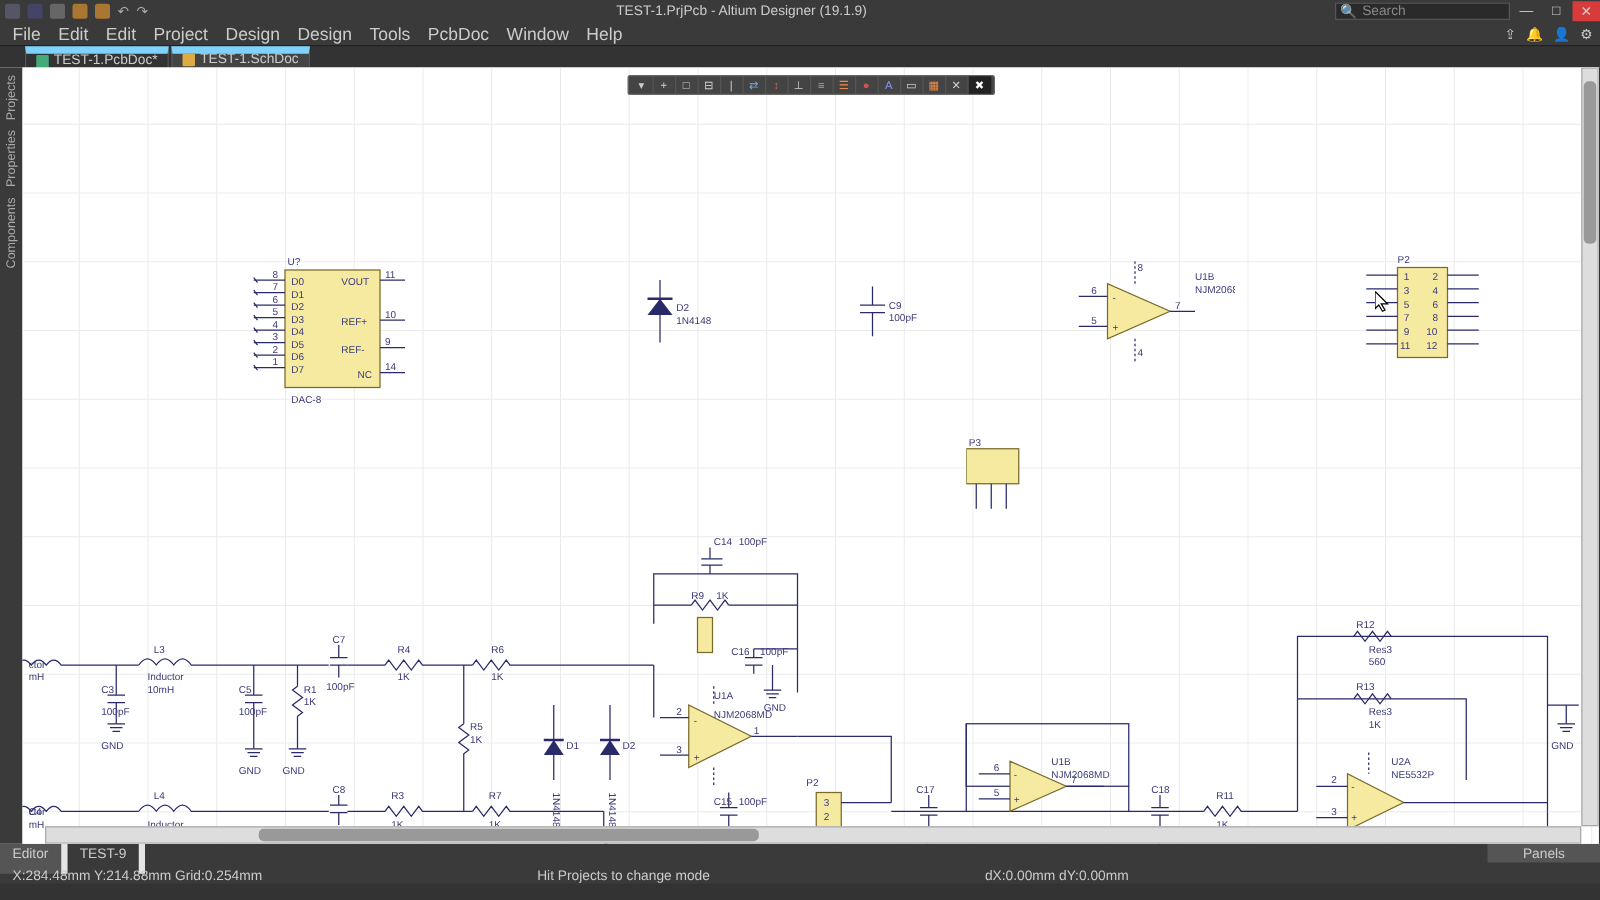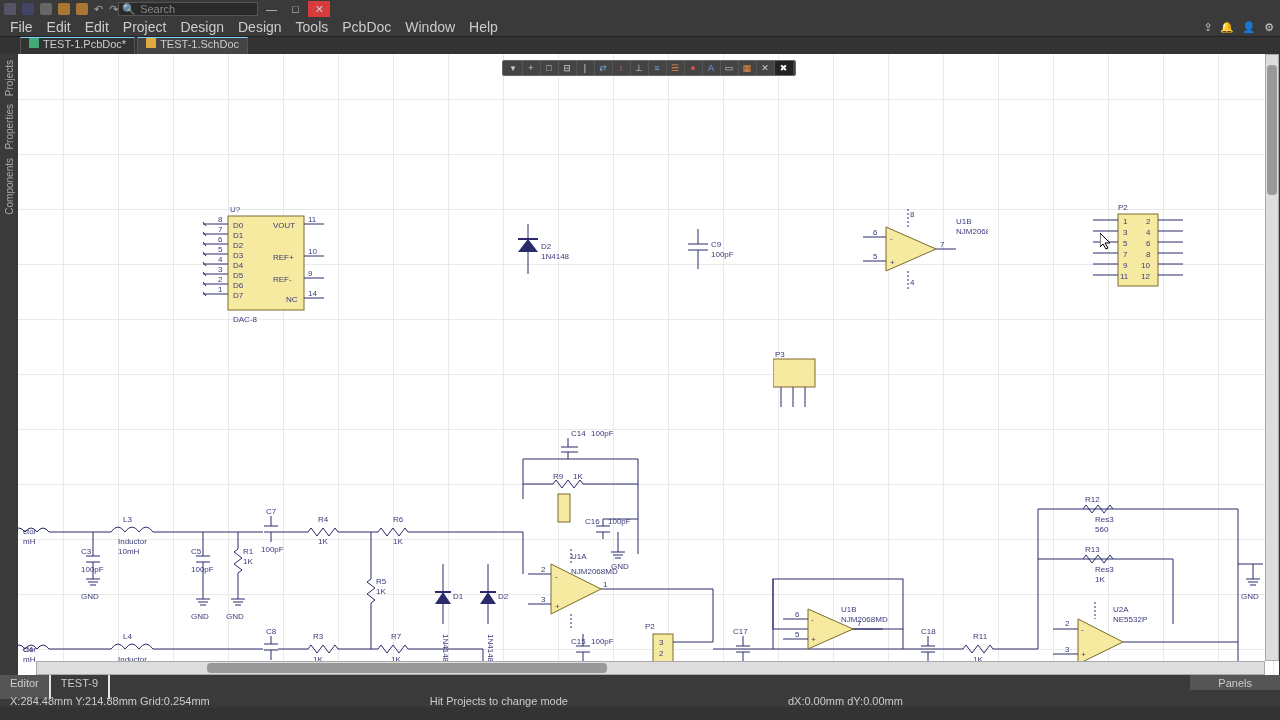--- a/index.html
+++ b/index.html
@@ -9,21 +9,21 @@
 .titlebar .left .mini-icon{width:12px;height:12px;background:#556;border-radius:2px}
 .titlebar .center{flex:1;text-align:center}
 .titlebar .right{display:flex;align-items:center;gap:2px}
 .searchbox{width:140px;height:14px;background:#2a2a2a;border:1px solid #555;color:#aaa;padding:0 3px;display:flex;align-items:center;gap:4px}
 .win-btn{width:22px;height:16px;display:flex;align-items:center;justify-content:center;color:#ccc}
 .win-btn.close{background:#d83b3b}
 .menubar{height:18px;background:#3a3a3a;display:flex;align-items:center;color:#ccc;gap:14px;padding:0 10px;position:relative}
 .menubar .menu{font-size:14px;cursor:default}
 .menubar .right-icons{position:absolute;right:6px;top:0;height:18px;display:flex;align-items:center;gap:8px;color:#ccc}
 .tabbar{height:18px;background:#333;display:flex;align-items:flex-end;border-top:1px solid #222;padding-left:20px}
-.doc-tab{height:17px;padding:0 8px;display:flex;align-items:flex-start;gap:4px;font-size:10px;color:#ccc;border-top:1px solid #7dd3fc;border-left:1px solid #555;border-right:1px solid #555;background:#333;margin-right:2px}
+.doc-tab{height:17px;padding:0 8px;display:flex;align-items:flex-end;gap:4px;font-size:10px;color:#ccc;border-top:6px solid #7dd3fc;border-left:1px solid #555;border-right:1px solid #555;background:#333;margin-right:2px}
 .doc-tab.active{background:#444;border-bottom:1px solid #444}
 .tab-swatch{width:10px;height:10px;border-radius:1px}
 .tab-swatch.green{background:#4a7}
 .tab-swatch.yellow{background:#da4}
 .workarea{position:relative;background:#fff;height:621px;border-right:1px solid #333}
 .sidepanel-tabs{position:absolute;left:0;top:0;width:18px;height:621px;background:#3a3a3a;display:flex;flex-direction:column;align-items:center;color:#aaa;gap:8px;padding-top:6px}
 .sidepanel-tabs .vtab{writing-mode:vertical-rl;transform:rotate(180deg);font-size:10px;cursor:default}
 .canvas{position:absolute;left:18px;top:0;right:0;bottom:0;background:#fff;overflow:hidden}
 .grid{position:absolute;inset:0;background-image:linear-gradient(#eaeaea 1px,transparent 1px),linear-gradient(90deg,#eaeaea 1px,transparent 1px);background-size:55px 55px;background-position:-10px -10px}
 .sbh{position:absolute;left:18px;right:14px;bottom:0;height:14px;background:#ddd;border:1px solid #aaa}
@@ -31,40 +31,41 @@
 .sbv{position:absolute;right:0;top:0;width:14px;bottom:14px;background:#ddd;border:1px solid #aaa}
 .sbv .thumb{position:absolute;left:1px;top:10px;width:10px;height:130px;background:#999;border-radius:4px}
 .place-toolbar{position:absolute;left:50%;transform:translateX(-50%);top:6px;height:16px;background:#444;border:1px solid #666;border-radius:2px;display:flex;align-items:center;padding:0 2px}
 .place-toolbar .tbtn{width:18px;height:14px;display:flex;align-items:center;justify-content:center;border-right:1px solid #555;color:#ccc;font-size:9px}
 .place-toolbar .tbtn:last-child{border-right:none;background:#222;color:#fff}
 .sch{position:absolute;color:#3a3a7a;font-family:Arial;font-size:9px}
 .ic-body{fill:#f6eaa1;stroke:#7a6a2a;stroke-width:1}
 .wire{stroke:#2a2a6a;stroke-width:1;fill:none}
 .wire-dash{stroke:#2a2a6a;stroke-width:1;fill:none;stroke-dasharray:2 2}
 .statusbar-top{height:15px;background:#3a3a3a;color:#ccc;display:flex;align-items:center;font-size:10px}
-.statusbar-top .btn{padding:16px 10px;border-right:2px solid #e5e5e5;height:100%;display:flex;align-items:center}
+.statusbar-top .btn{padding:16px 10px;border-right:5px solid #e5e5e5;height:100%;display:flex;align-items:center}
 .statusbar-top .btn.active{background:#555}
 .statusbar-top .panels{margin-left:auto;padding:0 28px;background:#555;height:100%;display:flex;align-items:center}
 .statusbar-bot{height:17px;background:#3a3a3a;color:#ccc;display:flex;align-items:flex-end;font-size:10px}
 .statusbar-bot .seg{padding:0 10px}
 svg text{font-size:8px;fill:#3a3a7a;font-family:Arial}
 </style>
 </head>
 <body>
 
 <div class="titlebar">
   <div class="left">
     <span class="mini-icon"></span>
     <span class="mini-icon" style="background:#446"></span>
     <span class="mini-icon" style="background:#666"></span>
     <span class="mini-icon" style="background:#a73"></span>
     <span class="mini-icon" style="background:#a73"></span>
     <span style="color:#aaa">↶</span>
     <span style="color:#aaa">↷</span>
   </div>
+  <div class="center">TEST-1.PrjPcb - Altium Designer (19.1.9)</div>
   <div class="right">
     <div class="searchbox">
       <span>🔍</span>
       <span style="color:#888">Search</span>
     </div>
     <div class="win-btn">—</div>
     <div class="win-btn">□</div>
     <div class="win-btn close">✕</div>
   </div>
 </div>

